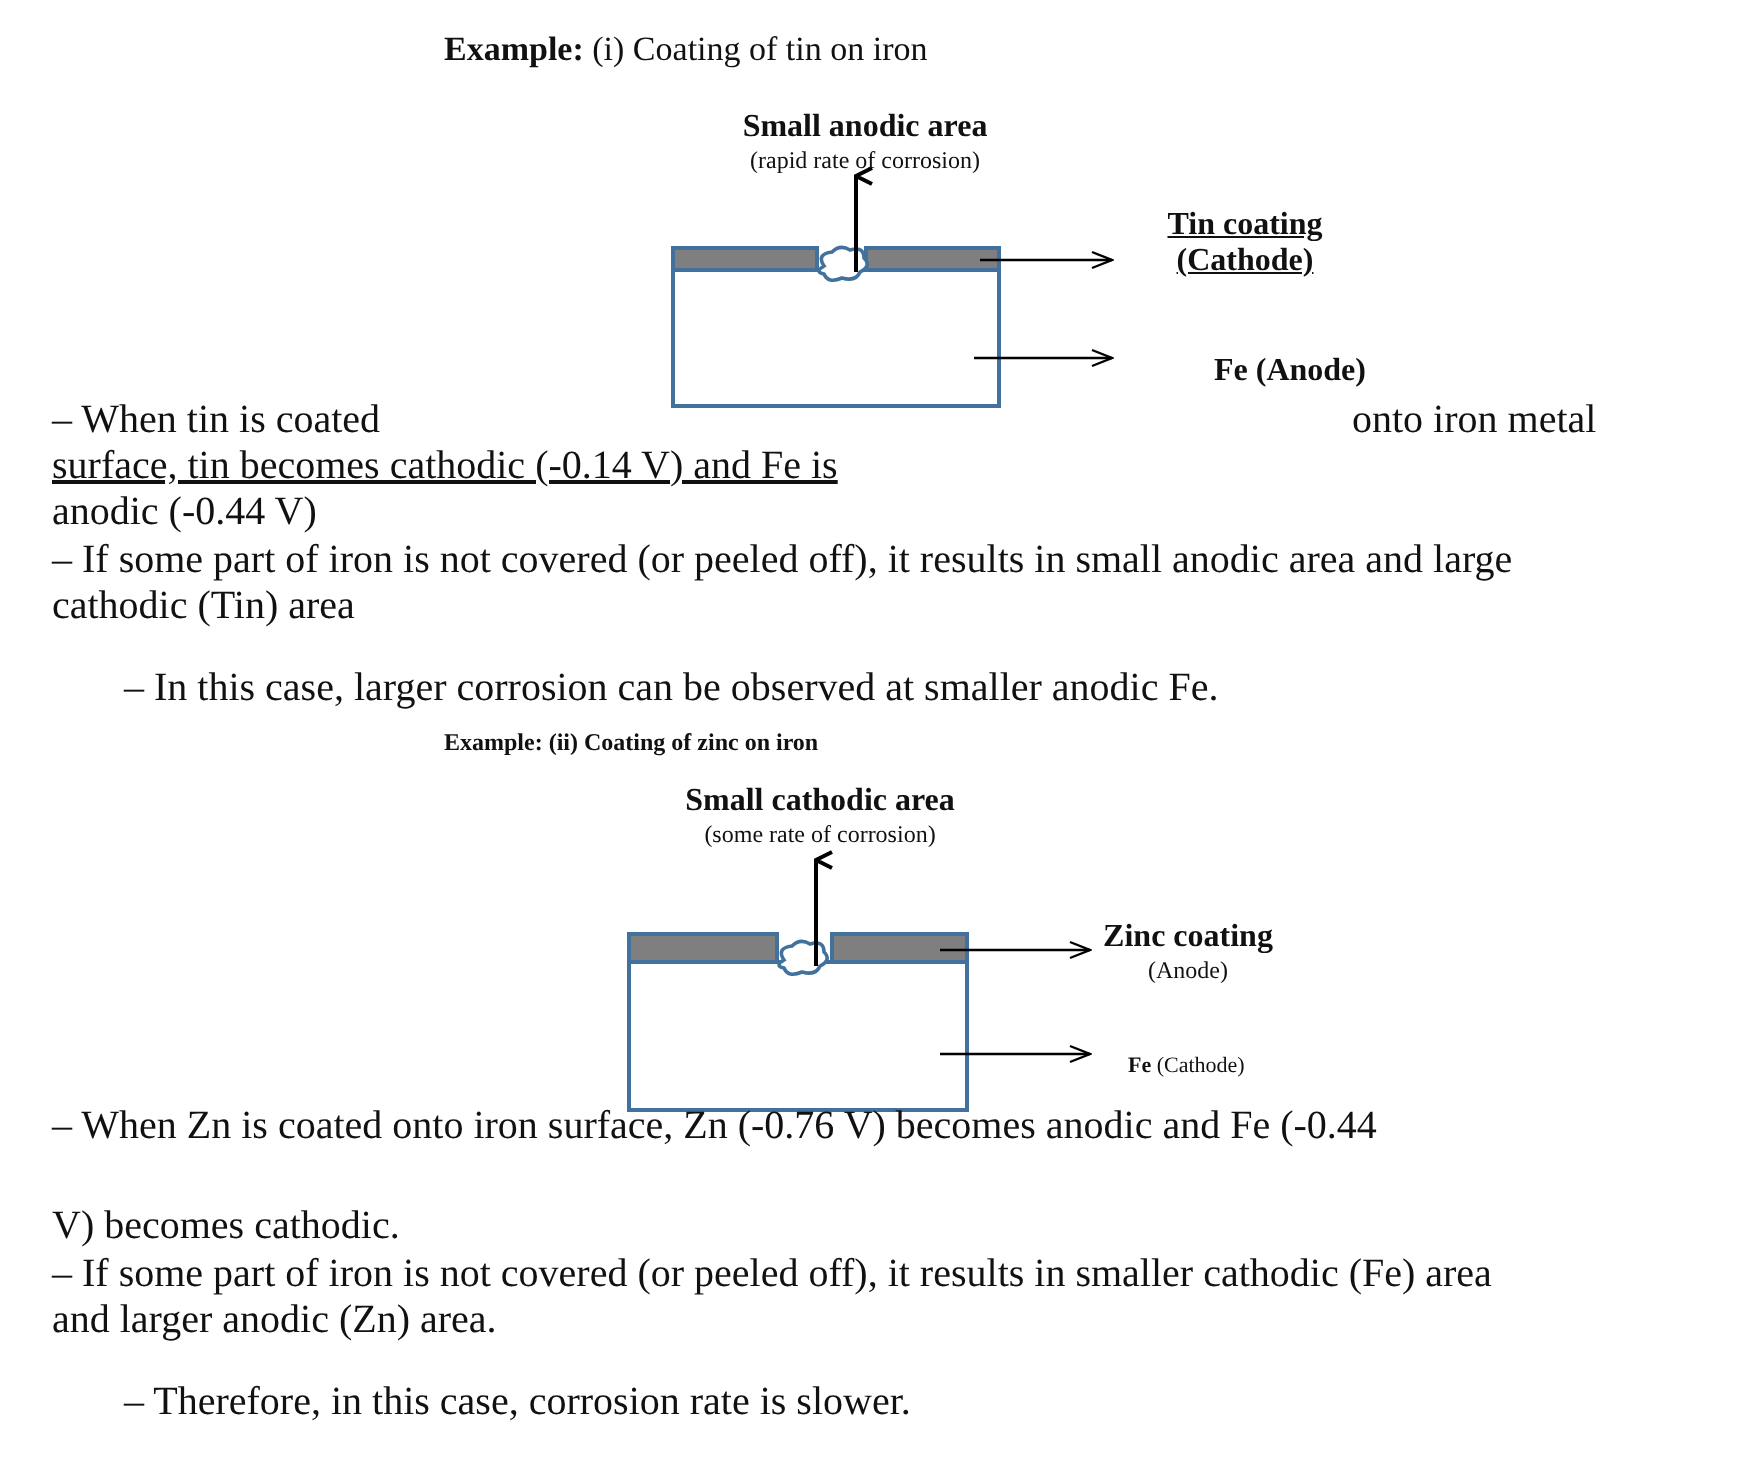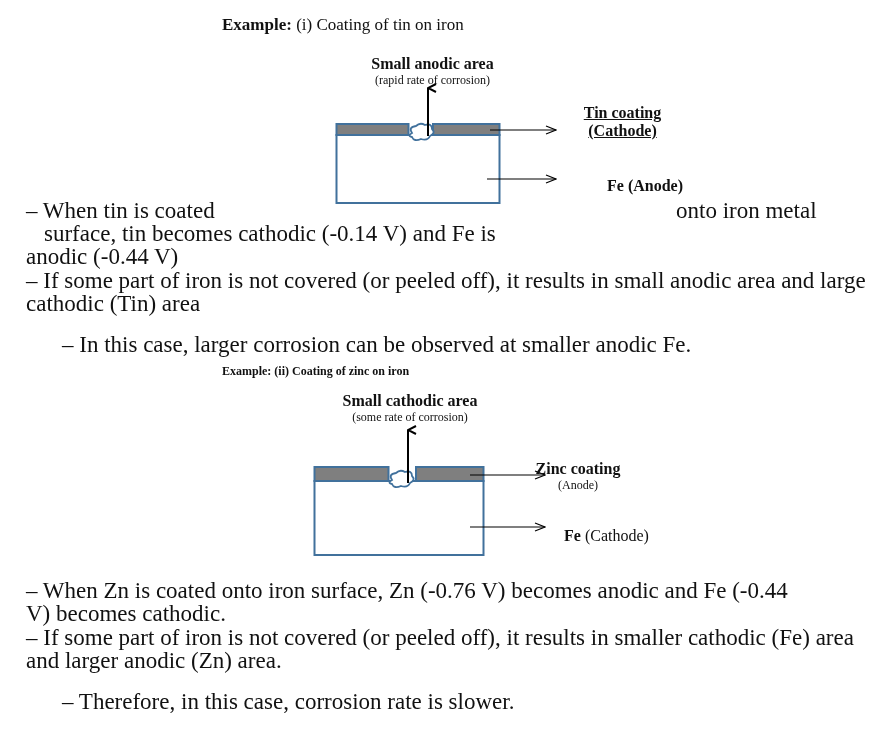--- a/index.html
+++ b/index.html
@@ -1,19 +1,19 @@
 <!DOCTYPE html>
 <html><head>
   <meta charset="utf-8">
   <style>
     html, body { margin: 0; padding: 0; background: #ffffff; }
     body { width: 873px; height: 735px; position: relative; overflow: hidden; color: #111; }
     .abs { position: absolute; white-space: nowrap; }
     .serif { font-family: "Liberation Serif", "DejaVu Serif", serif; }
-    .body-text { font-family: "Liberation Serif", "DejaVu Serif", serif; font-size: 23px; line-height: 23.5px; }
+    .body-text { font-family: "Liberation Serif", "DejaVu Serif", serif; font-size: 20px; line-height: 23.5px; }
     .caption { font-size: 17px; }
     .caption b { font-weight: bold; }
     .label-bold { font-size: 16px; font-weight: bold; text-align: center; }
     .label-normal { font-size: 12px; text-align: center; }
     svg.diagram { position: absolute; left: 0; top: 0; }
   </style>
 </head>
 <body>
 
 <svg class="diagram" width="873" height="735">
@@ -60,39 +60,39 @@
   <div class="label-bold">Tin coating</div>
   <div class="label-bold">(Cathode)</div>
 </div>
 
 <div class="abs serif label-bold" style="left:562px; top:177px;margin-left:45px;">
   <span>Fe</span><span> (Anode)</span>
 </div>
 
 <div class="abs body-text" style="left:26px; top:199px;">– When tin is coated</div>
 <div class="abs body-text" style="left:676px; top:199px;">onto iron metal</div>
-<div class="abs body-text" style="left:44px; top:222px;">surface, tin becomes cathodic (-0.14 V) and Fe is</div>
+<div class="abs body-text" style="left:26px; top:222px;text-decoration:underline;">surface, tin becomes cathodic (-0.14 V) and Fe is</div>
 <div class="abs body-text" style="left:26px; top:245px;">anodic (-0.44 V)</div>
 <div class="abs body-text" style="left:26px; top:269px;">– If some part of iron is not covered (or peeled off), it results in small anodic area and large</div>
 <div class="abs body-text" style="left:26px; top:292px;text-align:right;">cathodic (Tin) area</div>
 <div class="abs body-text" style="left:62px; top:333px;">– In this case, larger corrosion can be observed at smaller anodic Fe.</div>
 
 <div class="abs serif caption" style="left:222px; top:364px; font-weight:bold; font-size:12px;">Example: (ii) Coating of zinc on iron</div>
 
 <div class="abs serif" style="left:330px; top:392px; width:160px;">
   <div class="label-bold">Small cathodic area</div>
   <div class="label-normal">(some rate of corrosion)</div>
 </div>
 
-<div class="abs serif" style="left:528px; top:460px; width:100px;">
+<div class="abs serif" style="left:544px; top:460px; width:100px;">
   <div class="label-bold">Zinc coating</div>
   <div class="label-normal">(Anode)</div>
 </div>
 
-<div class="abs serif" style="left:564px; top:527px; font-size:16px;">
+<div class="abs serif" style="left:564px; top:527px; font-size:11px;">
   <b>Fe</b><span> (Cathode)</span>
 </div>
 
-<div class="abs body-text" style="left:26px; top:579px;">– When Zn is coated onto iron surface, Zn (-0.76 V) becomes anodic and Fe (-0.44</div>
+<div class="abs body-text" style="left:26px; top:552px;">– When Zn is coated onto iron surface, Zn (-0.76 V) becomes anodic and Fe (-0.44</div>
 <div class="abs body-text" style="left:26px; top:602px;">V) becomes cathodic.</div>
 <div class="abs body-text" style="left:26px; top:626px;">– If some part of iron is not covered (or peeled off), it results in smaller cathodic (Fe) area</div>
 <div class="abs body-text" style="left:26px; top:649px;">and larger anodic (Zn) area.</div>
 <div class="abs body-text" style="left:62px; top:690px;">– Therefore, in this case, corrosion rate is slower.</div>
 
 </body></html>

